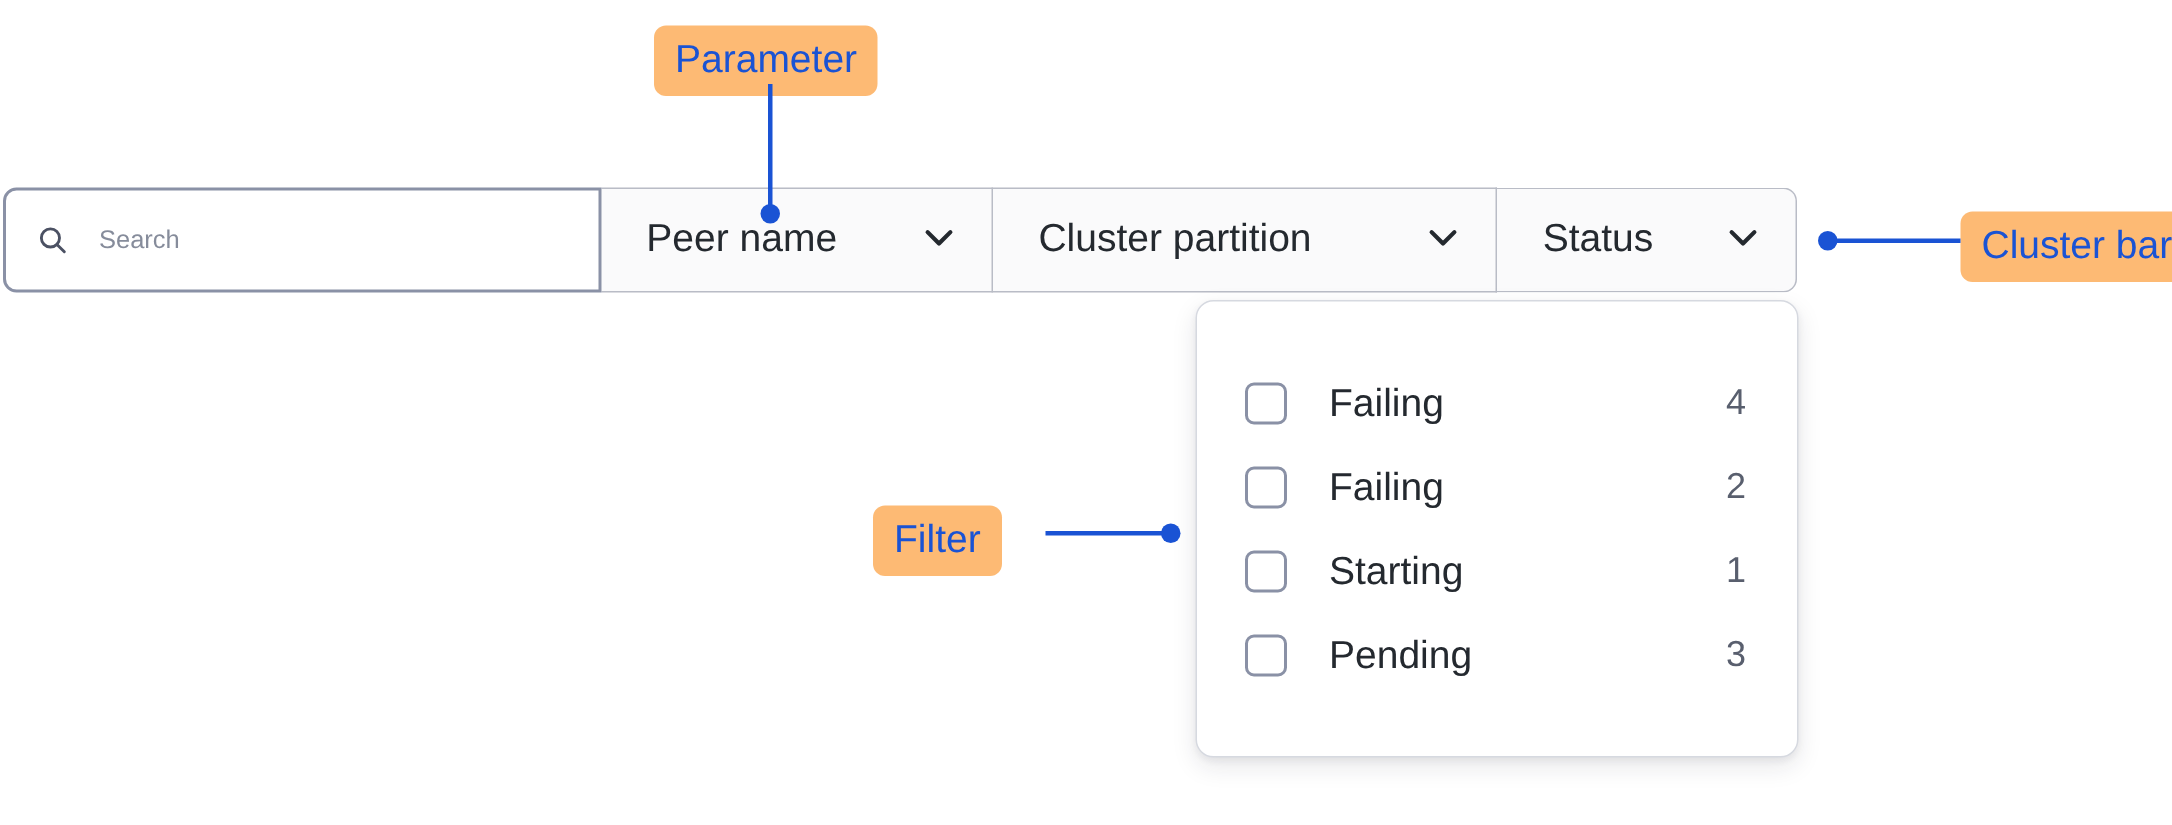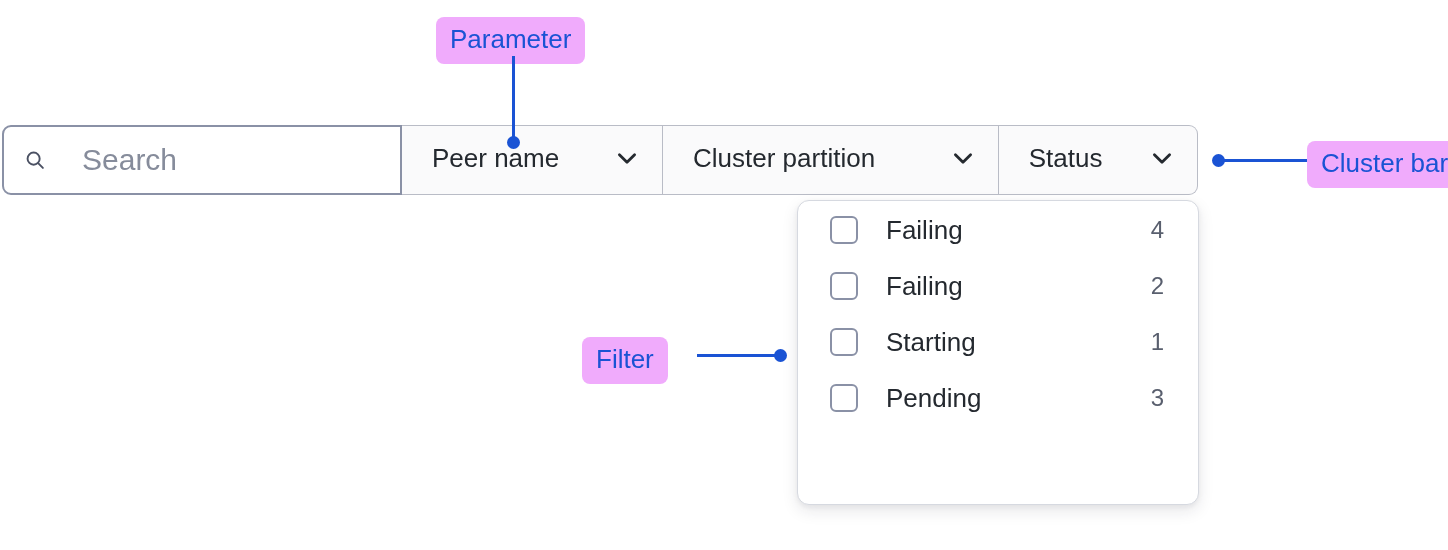--- a/index.html
+++ b/index.html
@@ -46,25 +46,24 @@
     flex: 0 0 auto;
     color: #4b5163;
     display: block;
     margin-right: 20px;
   }
   .search-input {
     border: none;
     outline: none;
     background: transparent;
     font-family: "Liberation Sans", sans-serif;
-    font-size: 30px;
+    font-size: 17px;
     color: #a21caf;
     width: 320px;
     padding: 0;
-    margin-left: 16px;
   }
   .search-input::placeholder {
     color: #868c9b;
     opacity: 1;
   }
 
   .filter-btn {
     box-sizing: border-box;
     background: #fafafb;
     border: 1.5px solid #b9bcc6;
@@ -101,24 +100,24 @@
     position: absolute;
     left: 797px;
     top: 200px;
     width: 402px;
     height: 305px;
     box-sizing: border-box;
     background: #ffffff;
     border: 1.5px solid #d6d9e0;
     border-radius: 12px;
     box-shadow: 0 6px 16px rgba(27,31,45,0.10), 0 2px 5px rgba(27,31,45,0.06);
-    padding: 1px 0;
+    padding: 16px 0;
     display: flex;
     flex-direction: column;
-    justify-content: flex-start;
+    justify-content: center;
   }
   .value-row {
     display: flex;
     align-items: center;
     height: 56px;
     padding: 0 34px 0 32px;
     cursor: pointer;
     box-sizing: border-box;
   }
   .cbx {
@@ -140,21 +139,21 @@
   .value-count {
     font-size: 24px;
     color: #595f6e;
     text-align: right;
     min-width: 20px;
   }
 
   
   .anno-pill {
     position: absolute;
-    background: #f0abfc;
+    background: #fdba74;
     color: #1a53d4;
     font-size: 26px;
     border-radius: 8px;
     padding: 7px 14px 9px 14px;
     white-space: nowrap;
     box-sizing: border-box;
   }
   #anno-parameter { left: 436px; top: 17px; }
   #anno-values    { left: 582px; top: 337px; }
   #anno-filterbar { left: 1307px; top: 141px; }

